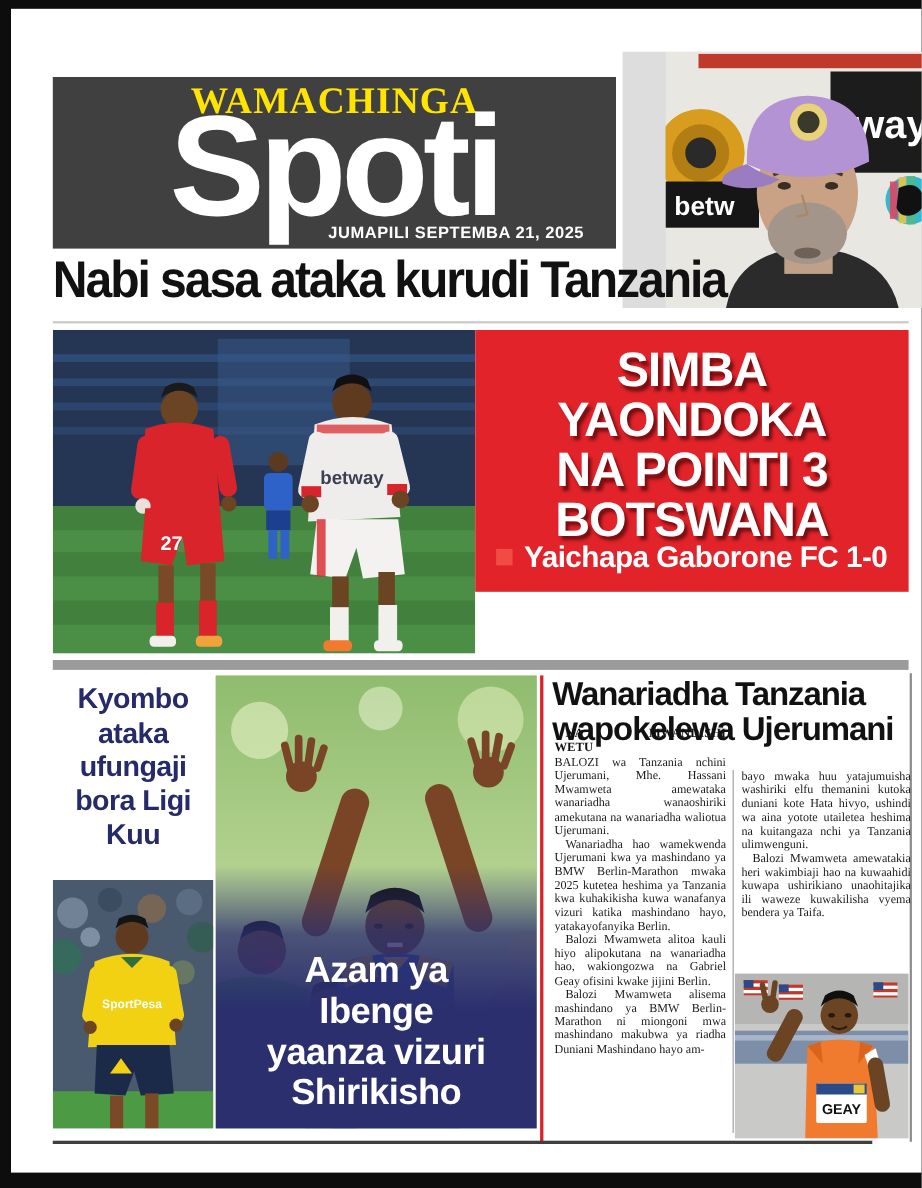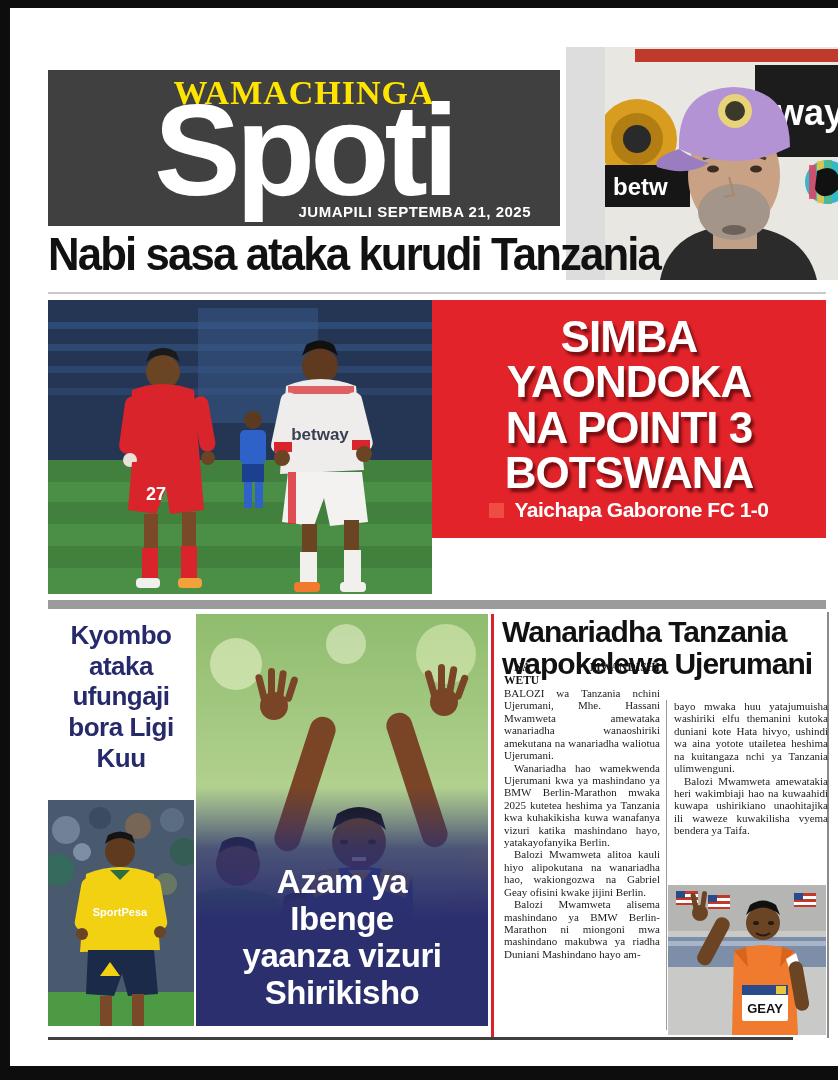--- a/index.html
+++ b/index.html
@@ -34,21 +34,21 @@
              letter-spacing:-2px;white-space:nowrap;transform:scaleX(.93);transform-origin:left;}
   .divider1{left:48px;top:292px;width:778px;height:2px;background:#c9c9c9;}
 
   
   .red-box{left:432px;top:300px;width:394px;height:238px;background:#e2232a;}
   .red-head{position:absolute;top:14px;left:0;width:100%;text-align:center;color:#fff;
             font-weight:700;font-size:44px;line-height:1.03;letter-spacing:-1px;
             text-shadow:3px 4px 3px rgba(45,0,0,.6);}
   .red-sub{position:absolute;bottom:16px;left:0;width:100%;display:flex;align-items:center;justify-content:center;gap:10px;}
   .red-sub .bullet{width:15px;height:15px;background:#f04c44;display:inline-block;}
-  .red-sub .sub-text{color:#fff;font-weight:700;font-size:21px;letter-spacing:-.5px;}
+  .red-sub .sub-text{color:#fff;font-weight:700;font-size:27px;letter-spacing:-.5px;}
 
   .gray-bar{left:48px;top:600px;width:778px;height:9px;background:#9b9b9b;}
 
   
   .kyombo-head{left:48px;top:620px;width:146px;text-align:center;color:#272a6a;
                font-weight:700;font-size:26px;line-height:1.18;letter-spacing:-.5px;}
 
   
   .azam-grad{position:absolute;left:0;top:0;width:100%;height:100%;
       background:linear-gradient(180deg,rgba(43,47,110,0) 42%,rgba(43,47,110,.78) 57%,#2b2f6e 74%);}

